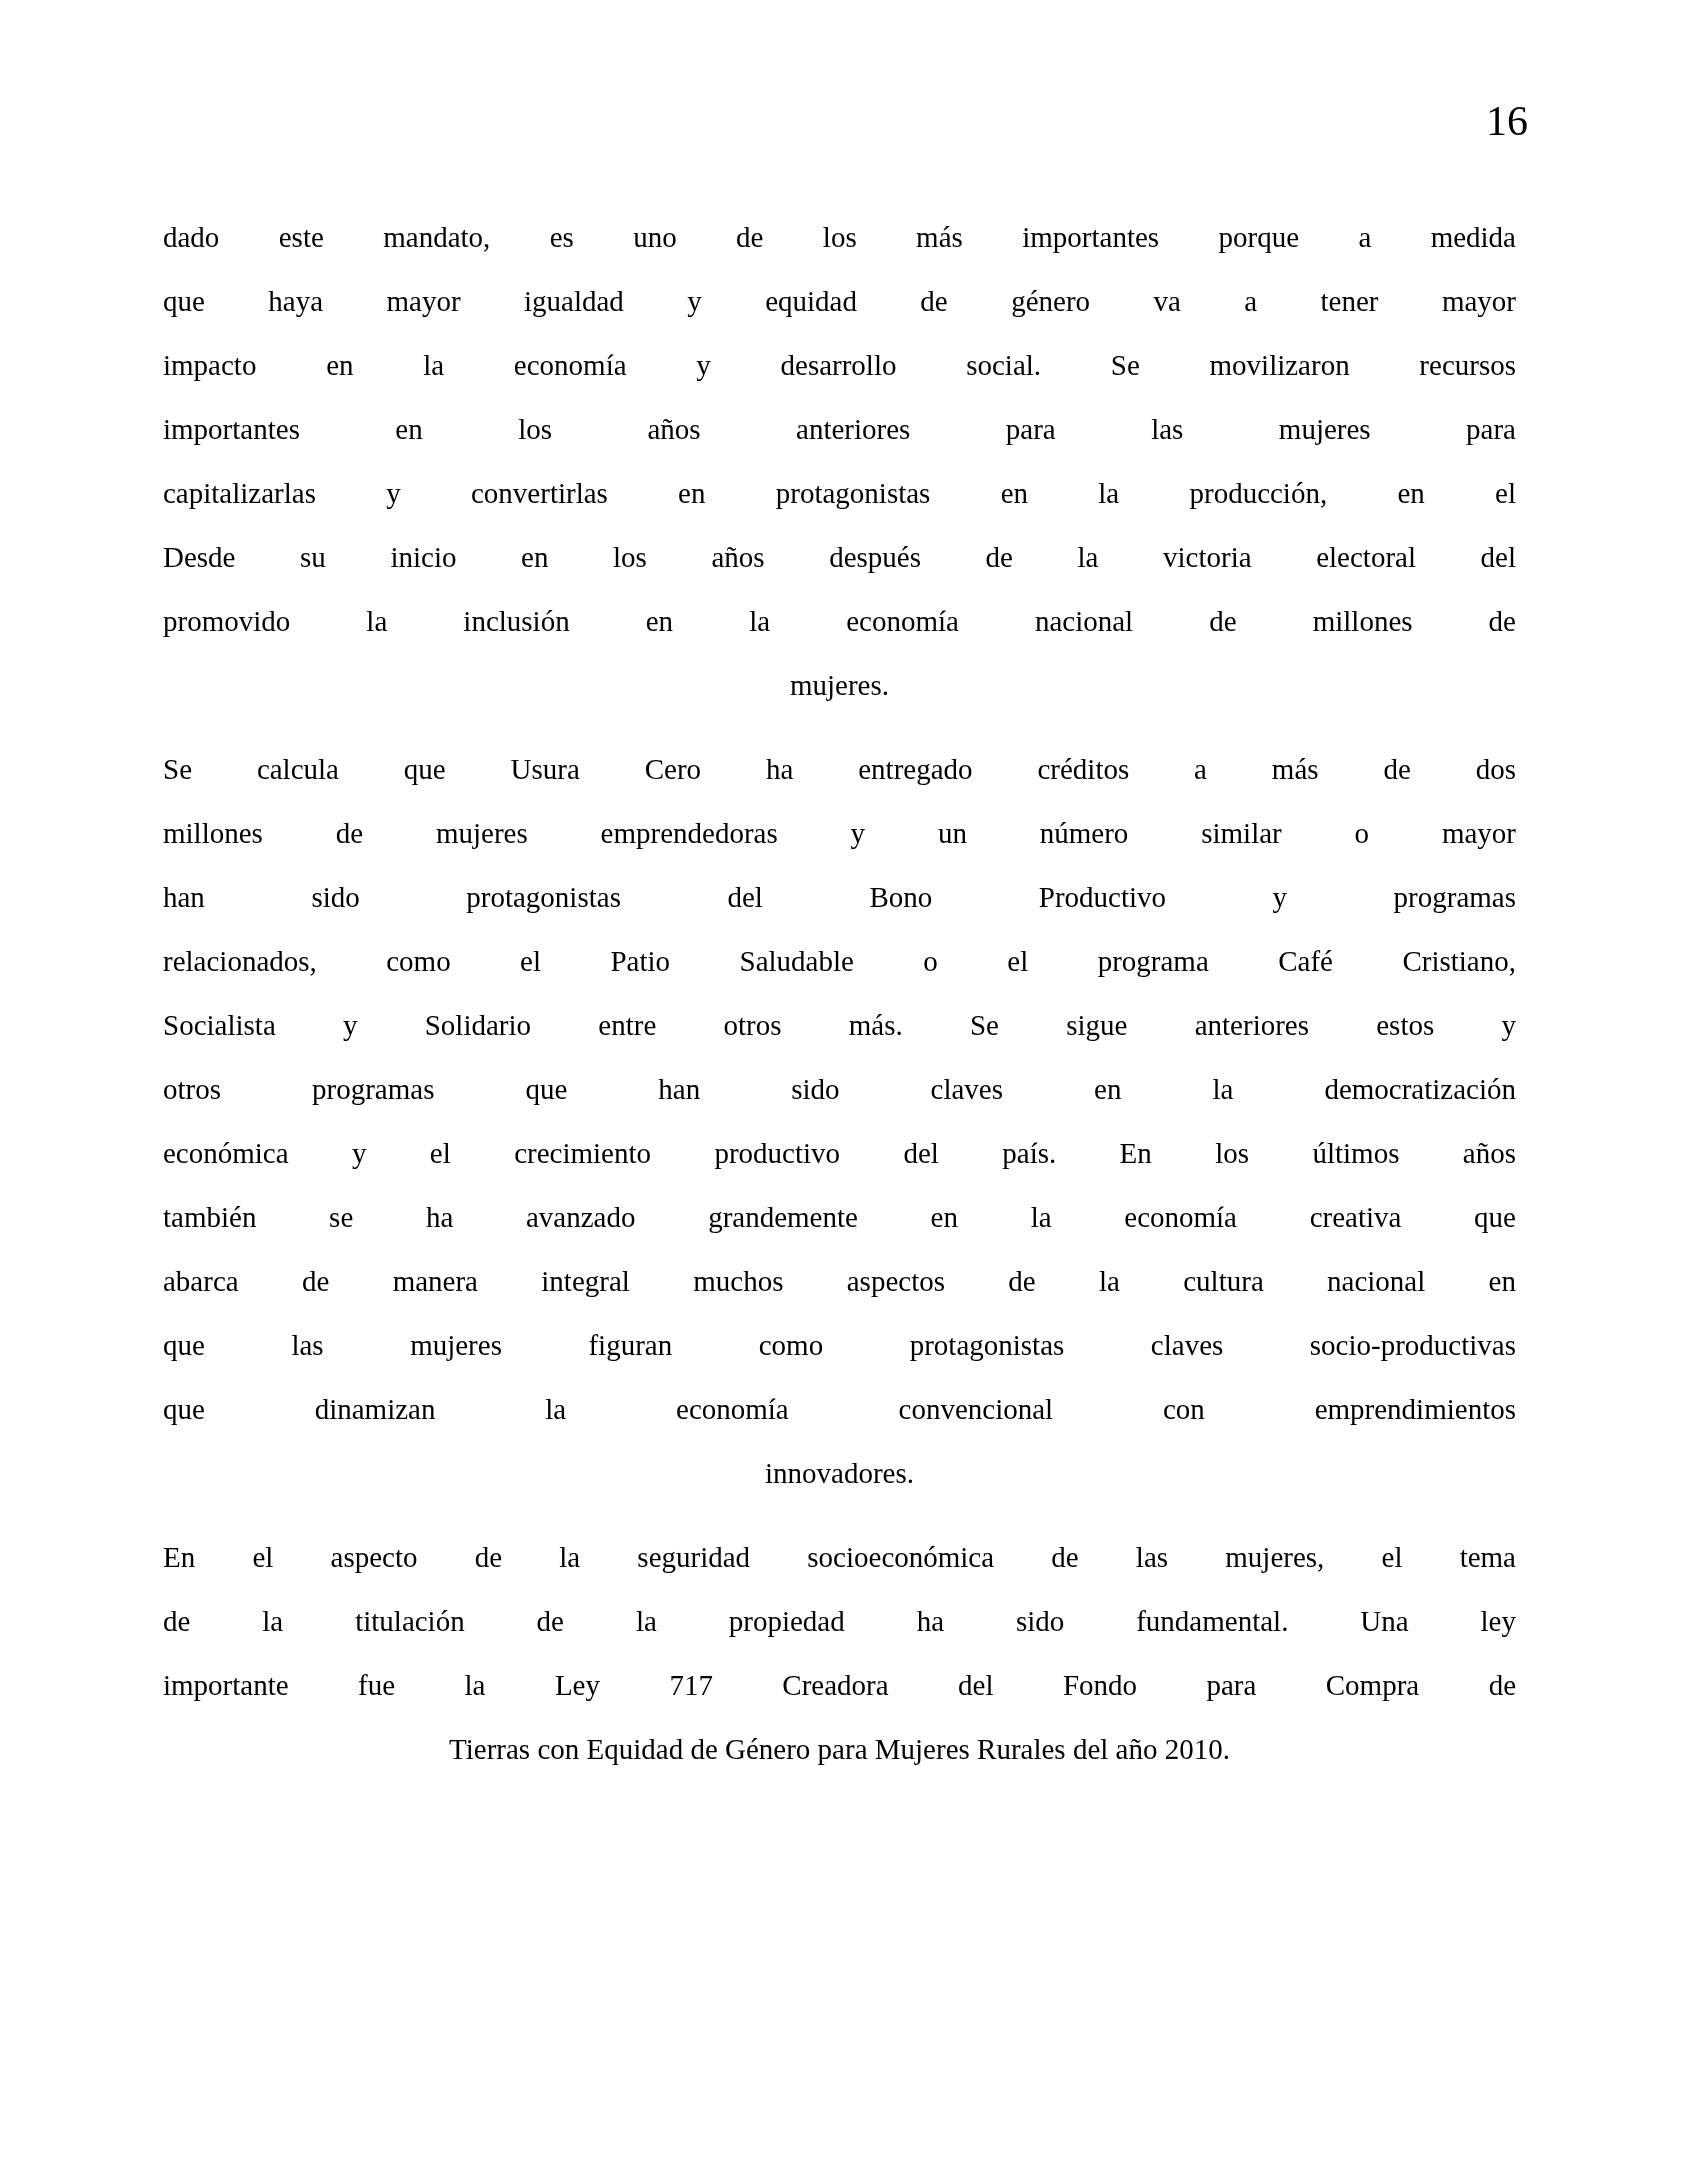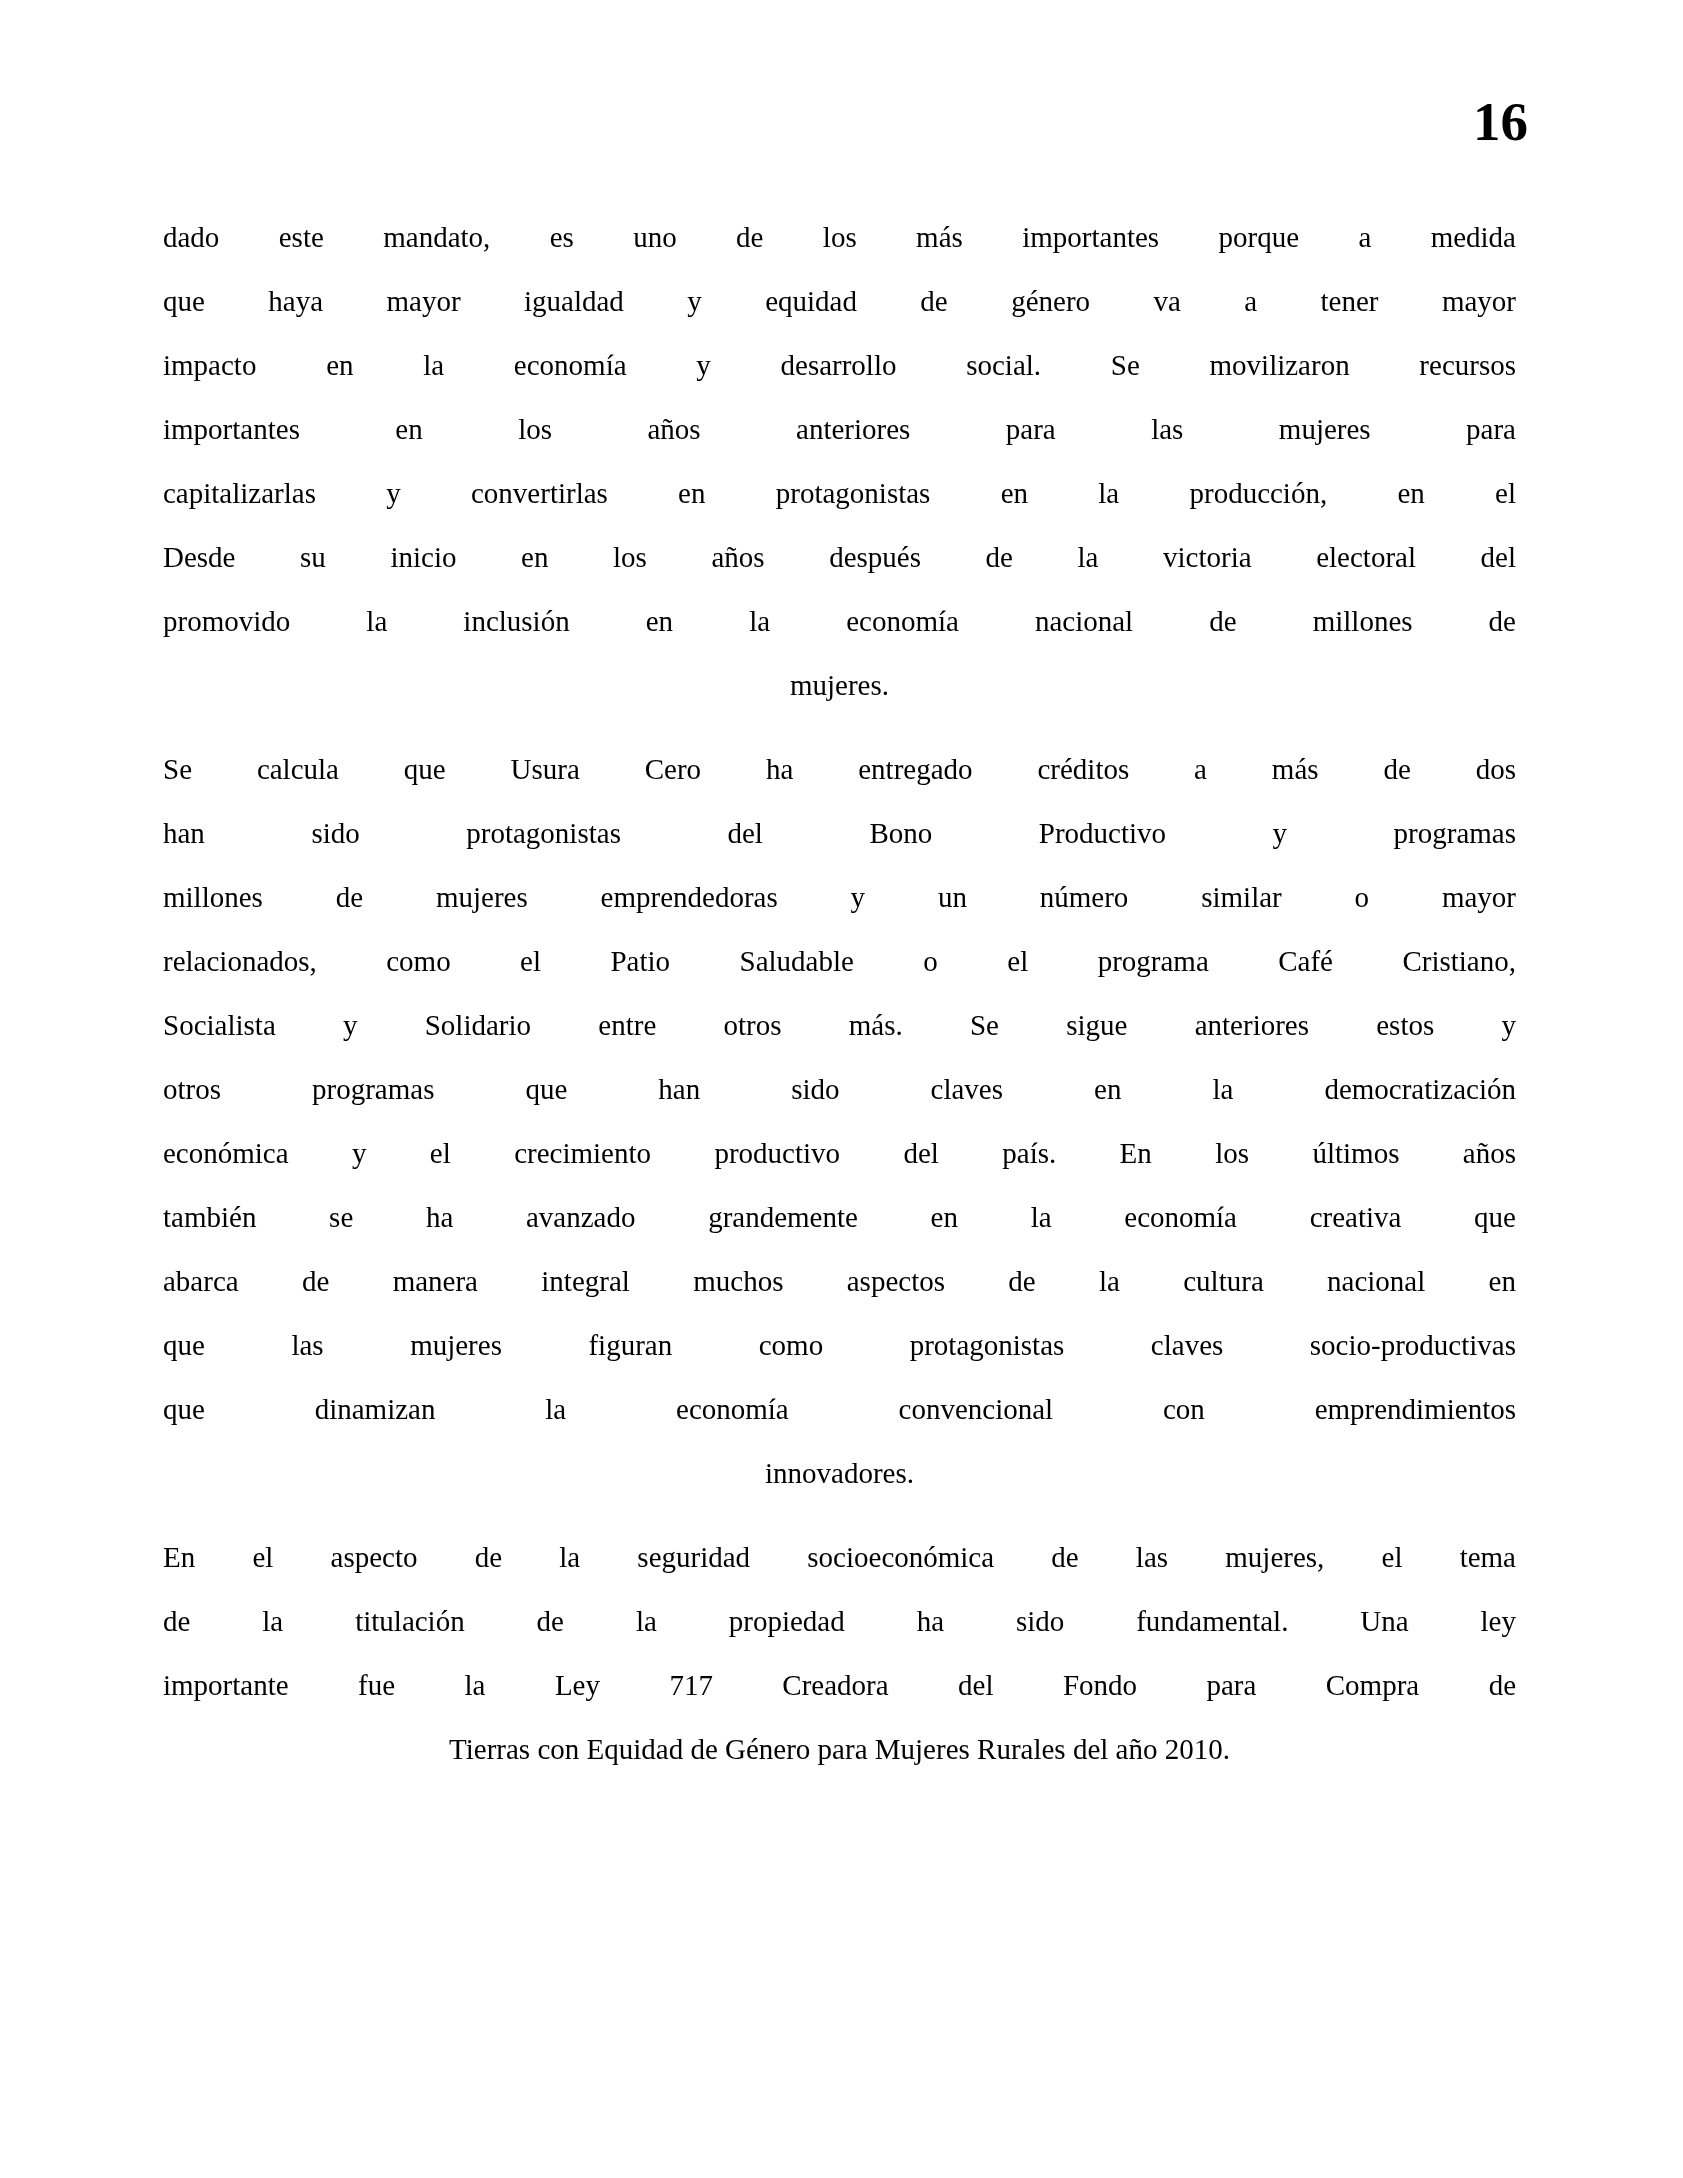--- a/index.html
+++ b/index.html
@@ -15,24 +15,24 @@
     color: #000000;
     overflow: hidden;
   }
   .page {
     position: absolute;
     inset: 0;
     background: #ffffff;
   }
   .page-number {
     position: absolute;
-    top: 94px;
+    top: 100px;
     right: 155px;
-    font-size: 55px;
-    font-weight: bold;
+    font-size: 42px;
+    font-weight: normal;
     line-height: 1;
   }
   .content {
     position: absolute;
     left: 163px;
     top: 205px;
     width: 1353px;
     font-size: 29px;
     line-height: 64px;
   }
@@ -60,22 +60,22 @@
         <div class="line just">que haya mayor igualdad y equidad de género va a tener mayor</div>
         <div class="line just">impacto en la economía y desarrollo social. Se movilizaron recursos</div>
         <div class="line just">importantes en los años anteriores para las mujeres para</div>
         <div class="line just">capitalizarlas y convertirlas en protagonistas en la producción, en el</div>
         <div class="line just">Desde su inicio en los años después de la victoria electoral del</div>
         <div class="line just">promovido la inclusión en la economía nacional de millones de</div>
         <div class="line">mujeres.</div>
       </div>
       <div class="paragraph">
         <div class="line just">Se calcula que Usura Cero ha entregado créditos a más de dos</div>
+        <div class="line just">millones de mujeres emprendedoras y un número similar o mayor</div>
         <div class="line just">han sido protagonistas del Bono Productivo y programas</div>
-        <div class="line just">millones de mujeres emprendedoras y un número similar o mayor</div>
         <div class="line just">relacionados, como el Patio Saludable o el programa Café Cristiano,</div>
         <div class="line just">Socialista y Solidario entre otros más. Se sigue anteriores estos y</div>
         <div class="line just">otros programas que han sido claves en la democratización</div>
         <div class="line just">económica y el crecimiento productivo del país. En los últimos años</div>
         <div class="line just">también se ha avanzado grandemente en la economía creativa que</div>
         <div class="line just">abarca de manera integral muchos aspectos de la cultura nacional en</div>
         <div class="line just">que las mujeres figuran como protagonistas claves socio-productivas</div>
         <div class="line just">que dinamizan la economía convencional con emprendimientos</div>
         <div class="line">innovadores.</div>
       </div>

